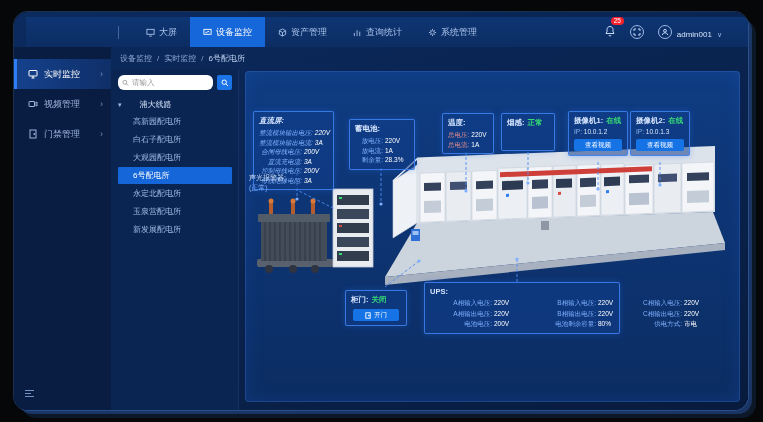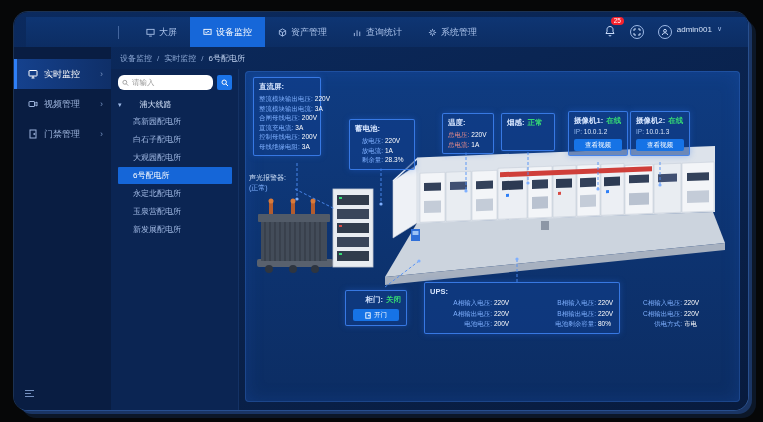--- a/index.html
+++ b/index.html
@@ -17,21 +17,21 @@
   .nav-item { display:flex; align-items:center; gap:4px; height:30px; padding:0 13px;
               font-size:9px; color:#aac2ea; cursor:pointer; white-space:nowrap; }
   .nav-item svg { width:9px; height:9px; }
   .nav-item.active { background:#1667d9; color:#fff; }
   .nav-right { margin-left:auto; display:flex; align-items:center; gap:14px; padding-right:26px; }
   .bell-wrap { position:relative; }
   .badge { position:absolute; top:-6px; left:7px; background:#f5222d; color:#fff;
            font-size:6.5px; line-height:8px; padding:0 3px; border-radius:5px; }
   .round-icon { width:14px; height:14px; border:1px solid #9db9e6; border-radius:50%;
                 display:flex; align-items:center; justify-content:center; color:#c9dcfa; }
-  .user-wrap { display:flex; align-items:flex-start; gap:5px; color:#d4e3fa; font-size:8px; }
+  .user-wrap { display:flex; align-items:flex-end; gap:5px; color:#d4e3fa; font-size:8px; }
   .avatar { width:14px; height:14px; border:1px solid #9db9e6; border-radius:50%;
             display:flex; align-items:center; justify-content:center; }
   .caret { font-size:7px; color:#9db9e6; }
 
   
   .body-row { position:absolute; top:35px; left:0; right:0; bottom:0; display:flex; }
   .sidebar { width:97px; background:#091d42; padding-top:12px; position:relative; }
   .side-item { display:flex; align-items:center; gap:6px; height:30px; padding:0 8px 0 11px;
                font-size:9px; color:#9db4dc; cursor:pointer; border-left:3px solid transparent; }
   .side-item svg { width:10px; height:10px; flex:none; }
@@ -337,21 +337,21 @@
                 <circle cx="136" cy="133" r="1.6"></circle>
               <circle cx="221" cy="120" r="1.6"></circle>
                 <circle cx="283" cy="112" r="1.6"></circle>
               <circle cx="353" cy="118" r="1.6"></circle>
                 <circle cx="415" cy="114" r="1.6"></circle>
               <circle cx="174" cy="190" r="1.6"></circle>
                 <circle cx="272" cy="188" r="1.6"></circle>
             </g>
           </svg>
 
-          <div class="ipanel" style="left:8px; top:6px; width:68px;">
+          <div class="ipanel" style="left:8px; top:40px; width:81px;font-style:italic;">
             <div class="ptitle">直流屏:</div>
             <div class="mrow">
                 <span class="lbl">整流模块输出电压:</span>
                 <span class="val">220V</span>
               </div>
             <div class="mrow">
                 <span class="lbl">整流模块输出电流:</span>
                 <span class="val">3A</span>
               </div>
             <div class="mrow">
@@ -430,21 +430,21 @@
             </div>
             <button class="blue-btn">查看视频</button>
           </div>
 
           <div class="alarm-note">
             <div>声光报警器:</div>
             <div class="sub">(正常)</div>
           </div>
 
           <div class="ipanel" style="left:100px; top:219px; width:62px;">
-            <div class="status-inline" style="justify-content:flex-end;">
+            <div class="status-inline" style="justify-content:flex-start;">
               <span>柜门:</span>
               <span class="ok">关闭</span>
             </div>
             <div class="door-btn-wrap">
               <button class="blue-btn door-btn">
                 <svg width="6" height="7" viewBox="0 0 6 7" fill="none" stroke="#fff" stroke-width="0.9">
                     <rect x="0.8" y="0.8" width="4.4" height="5.4"></rect>
                     <circle cx="3.9" cy="3.5" r="0.5" fill="#fff"></circle>
                   </svg>
                 <span>开门</span>

